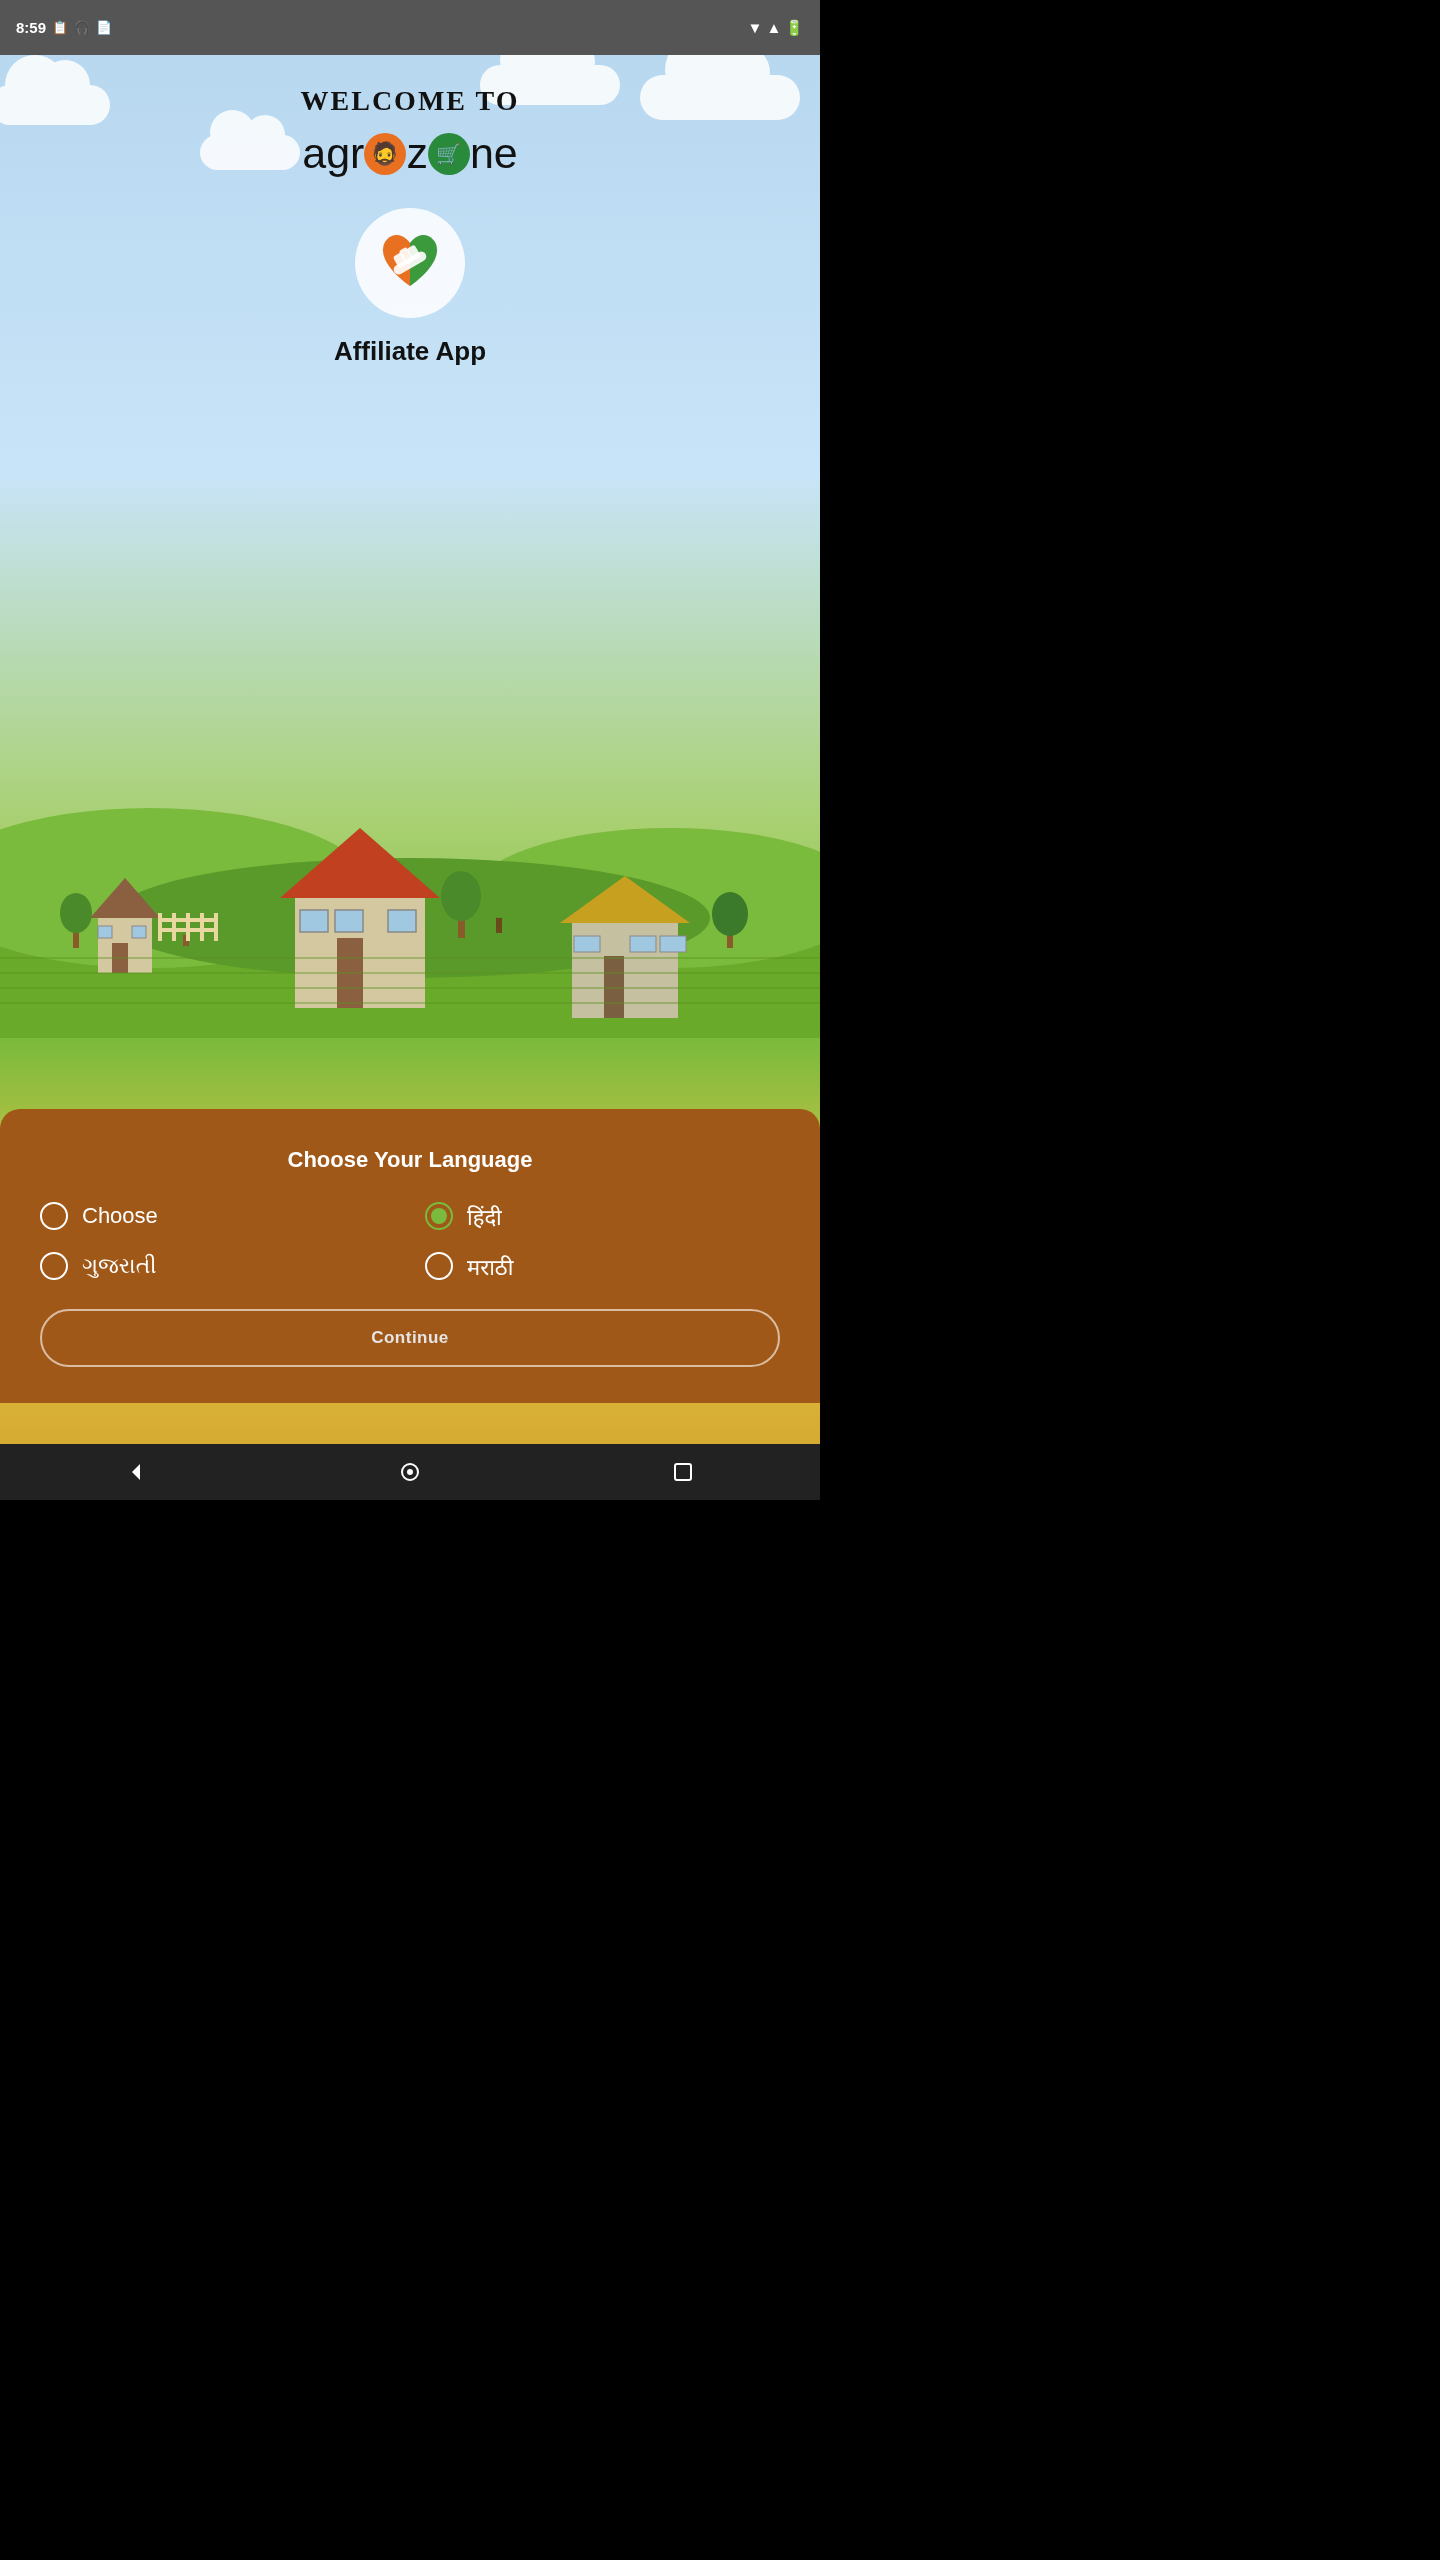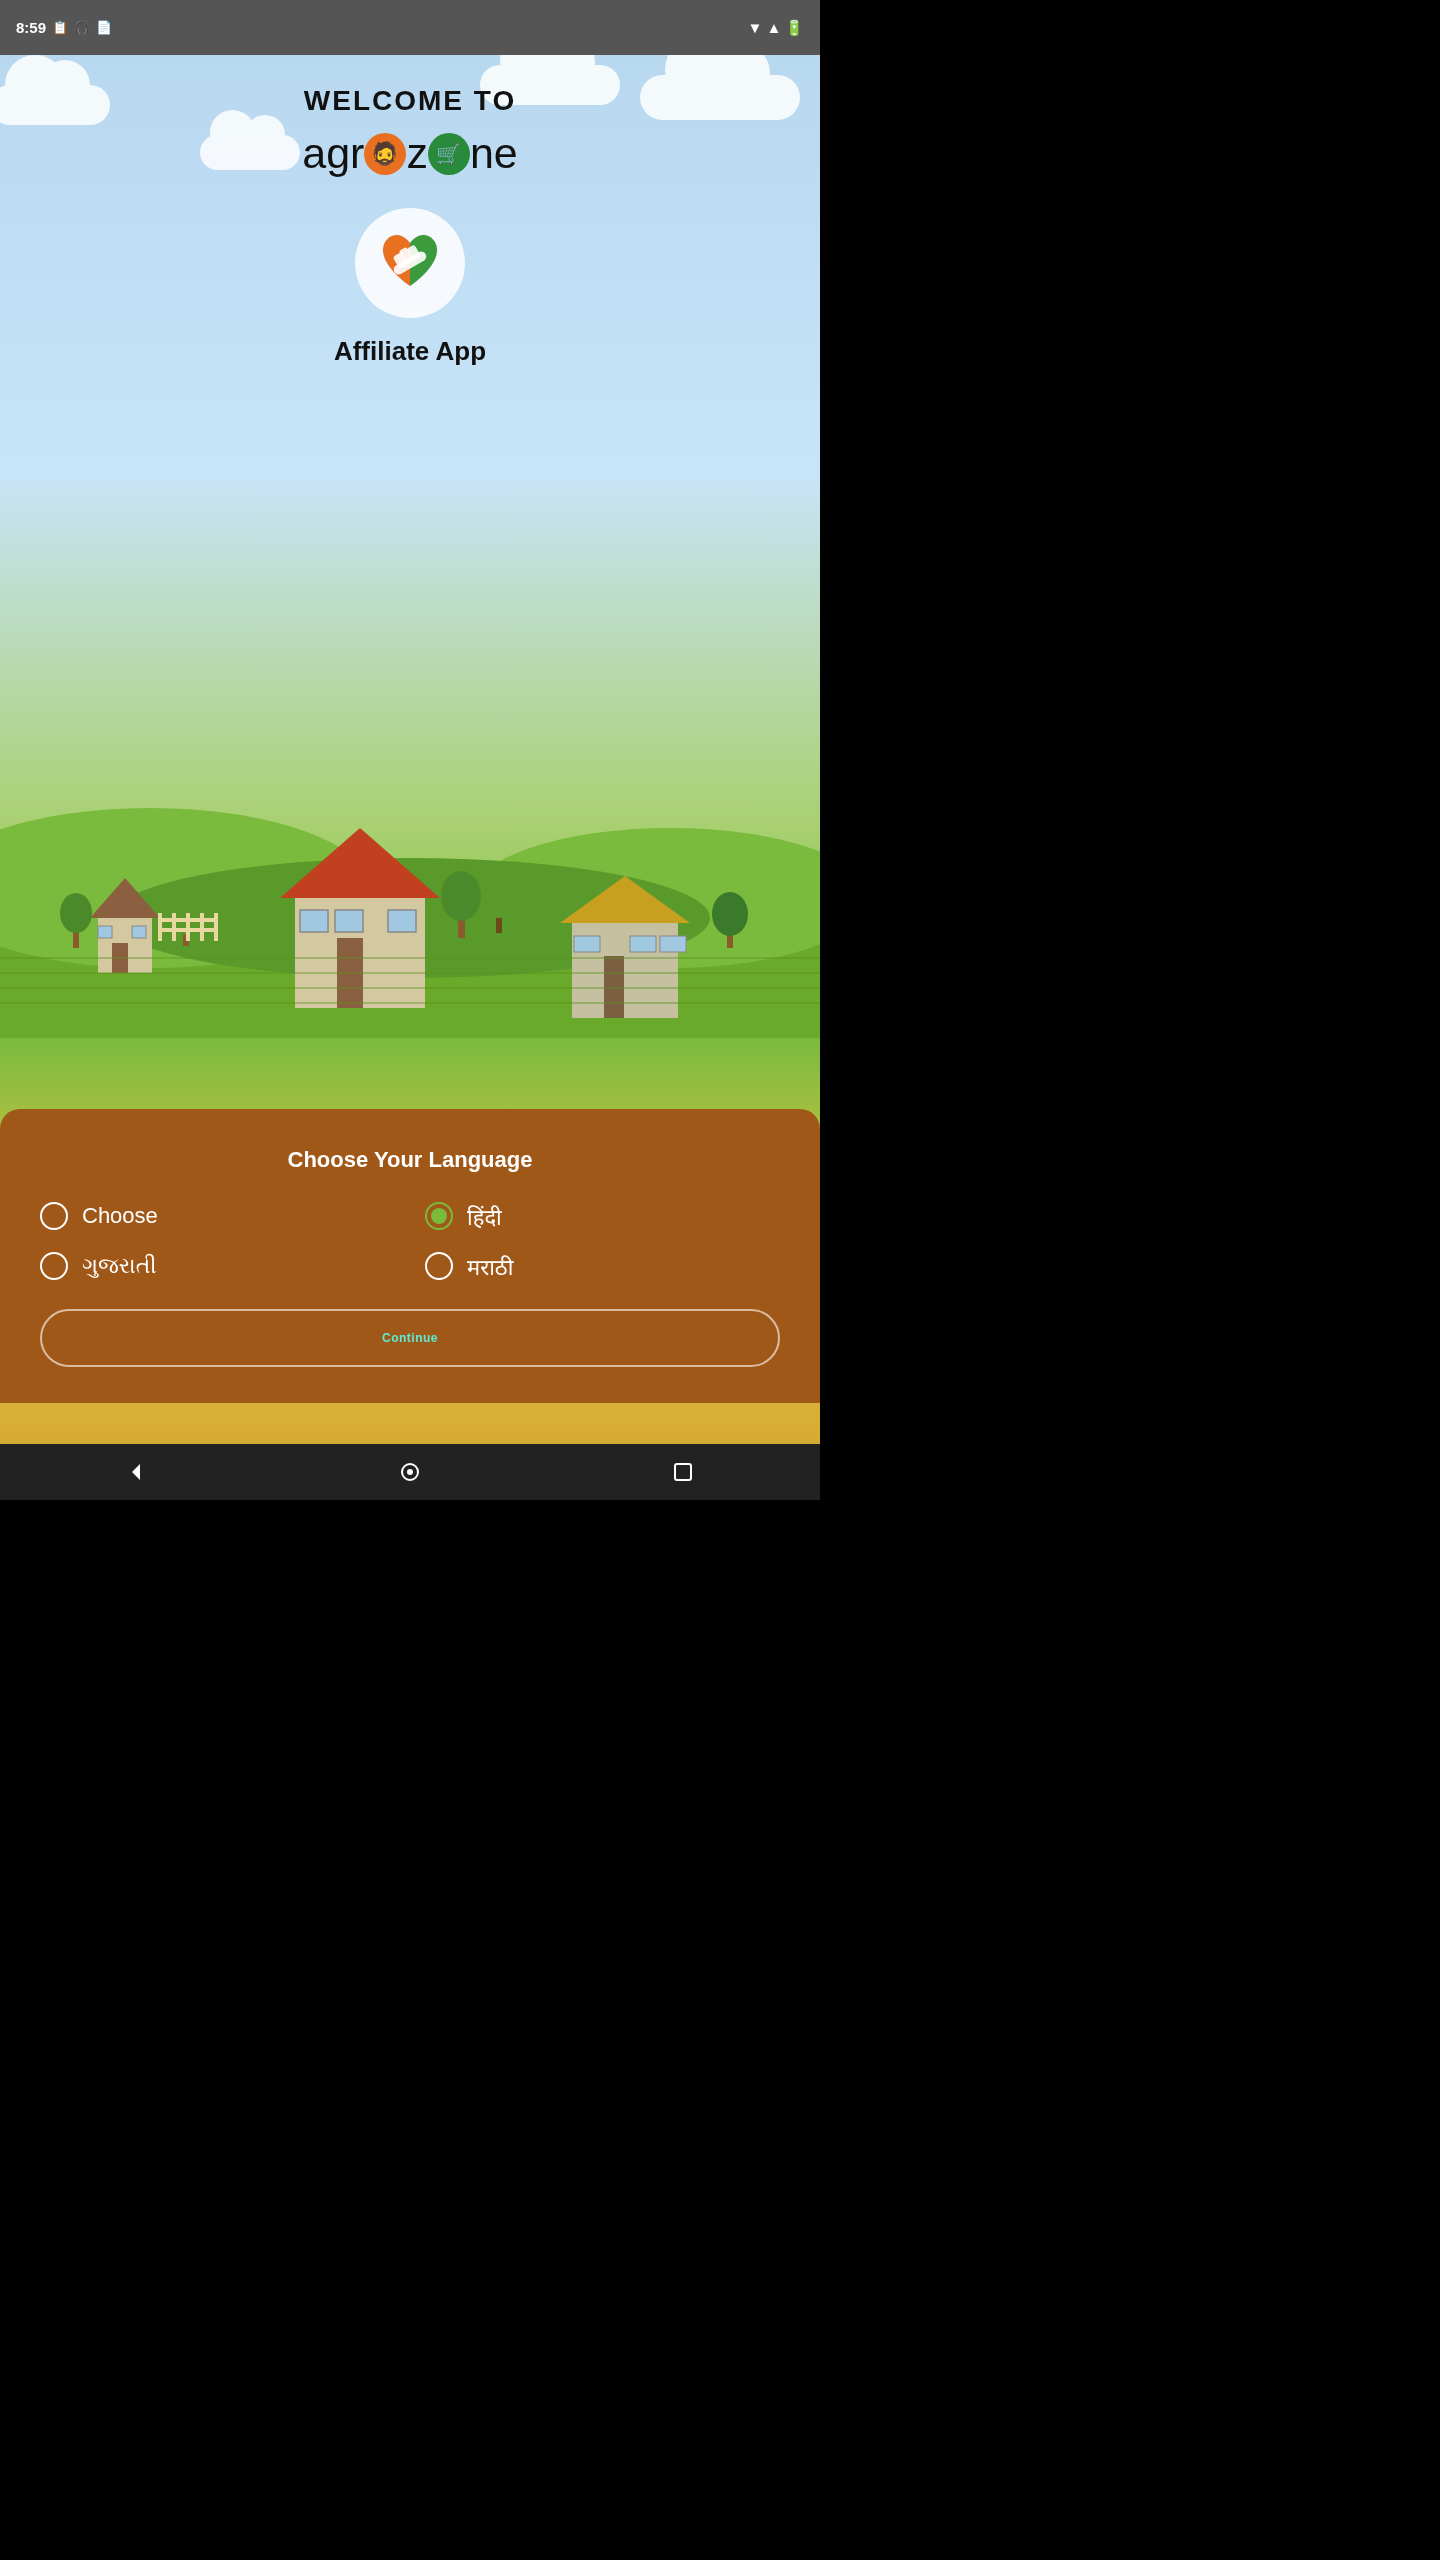--- a/index.html
+++ b/index.html
@@ -85,20 +85,21 @@
       padding-top: 30px;
       z-index: 5;
     }
 
     .welcome-text {
       font-size: 28px;
       font-weight: 900;
       color: #111;
       letter-spacing: 2px;
       text-align: right;
+      font-family: Liberation Serif, serif;
     }
 
     .app-logo {
       margin-top: 12px;
       display: flex;
       align-items: center;
       justify-content: center;
     }
     .logo-text {
       font-size: 43px;
@@ -217,22 +218,22 @@
       color: white;
       font-weight: 500;
     }
 
     .continue-btn {
       width: 100%;
       height: 58px;
       border-radius: 30px;
       background: transparent;
       border: 2.5px solid rgba(255,255,255,0.6);
-      color: #5eead4;
-      font-size: 12px;
+      color: #e5e5e5;
+      font-size: 17px;
       font-weight: 600;
       cursor: pointer;
       letter-spacing: 0.5px;
     }
 
     
     .nav-bar {
       position: absolute;
       bottom: 0; left: 0; right: 0;
       height: 56px;

